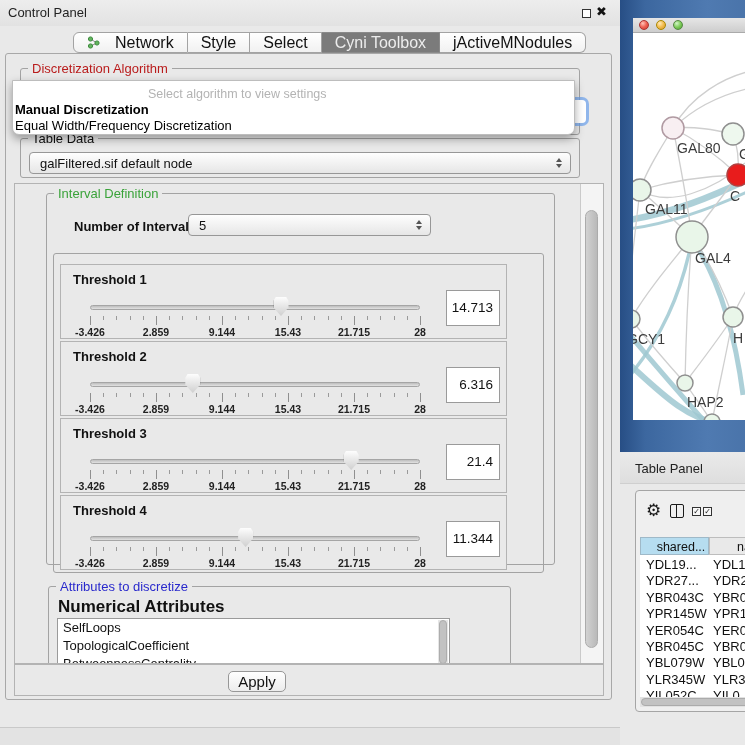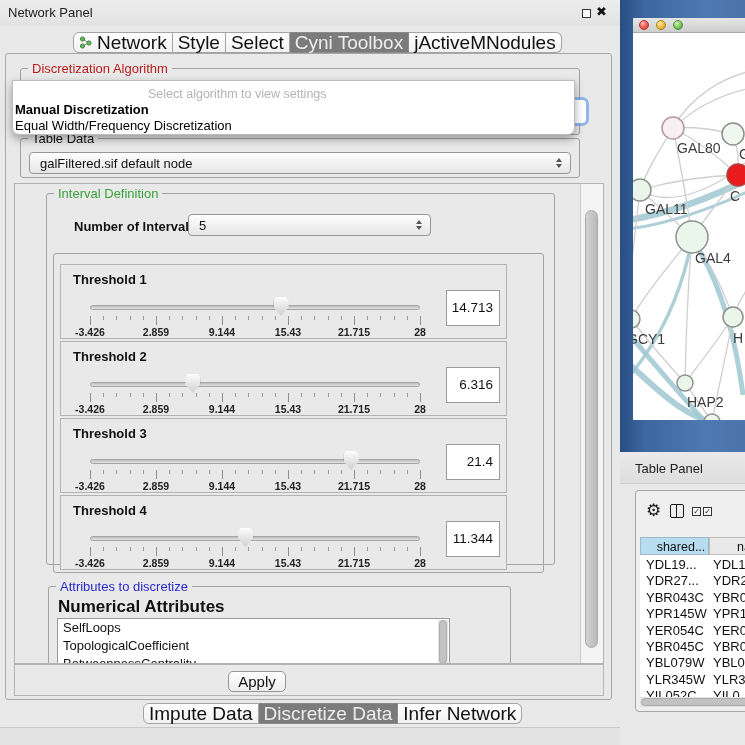--- a/index.html
+++ b/index.html
@@ -9,22 +9,22 @@
   .abs{position:absolute;}
 
   
   #cp-titlebar{left:0;top:0;width:620px;height:26px;background:linear-gradient(#ededed,#e2e2e2);}
   #cp-title{left:8px;top:5px;font-size:13px;color:#222;}
   #cp-min{left:582px;top:9px;width:9px;height:9px;border:1.5px solid #333;background:#fff;}
   #cp-close{left:596px;top:4px;font-size:13px;font-weight:bold;color:#111;}
 
   
   .tabgroup{display:flex;height:21px;}
-  .tab{height:21px;line-height:20px;padding:0 5px;background:linear-gradient(#ffffff,#f1f1f1);
-    border:1px solid #a3a3a3;border-left:none;font-size:19px;color:#111;display:flex;align-items:center;gap:5px;}
+  .tab{height:21px;line-height:20px;padding:0 13px;background:linear-gradient(#ffffff,#f1f1f1);
+    border:1px solid #a3a3a3;border-left:none;font-size:16px;color:#111;display:flex;align-items:center;gap:15px;}
   .tab:first-child{border-left:1px solid #a3a3a3;border-radius:6px 0 0 6px;}
   .tab:last-child{border-radius:0 6px 6px 0;}
   .tab.sel{background:#7b7b7b;color:#ededed;border-color:#8a8a8a;}
   #topTabs{left:73px;top:32px;}
   #bottomTabs{left:143px;top:703px;}
 
   
   #outer-panel{left:5px;top:53px;width:607px;height:647px;border:1px solid #a8a8a8;border-radius:3px;background:#e9e9e9;}
   #bottom-strip{left:0;top:727px;width:620px;height:18px;background:#e3e3e3;border-top:1px solid #c9c9c9;}
 
@@ -130,21 +130,21 @@
   #tp-hthumb{position:absolute;left:1px;top:1px;width:138px;height:8px;border-radius:4px;background:#c2c2c2;border:1px solid #ababab;}
 
   .net-icon{width:13px;height:13px;}
 </style>
 </head>
 <body>
 
 <div id="stage">
 
   <div class="abs" id="cp-titlebar">
-    <div class="abs" id="cp-title">Network Panel</div>
+    <div class="abs" id="cp-title">Control Panel</div>
     <div class="abs" id="cp-min"></div>
     <div class="abs" id="cp-close">✖</div>
   </div>
 
   <div class="abs tabgroup" id="topTabs">
       <div class="tab">
         <svg class="net-icon" viewBox="0 0 13 13">
           <line x1="3.5" y1="3" x2="10" y2="7" stroke="#8a8a8a"></line>
           <line x1="3.5" y1="10" x2="10" y2="7" stroke="#8a8a8a"></line>
           <circle cx="3.5" cy="3" r="2.1" fill="#63b55f" stroke="#3c8a3c"></circle>
@@ -308,31 +308,20 @@
 
     <div class="abs" id="vscroll">
       <div class="abs" id="vscroll-thumb"></div>
     </div>
   </div>
 
   <div class="abs" id="apply-row">
     <div id="apply-btn">Apply</div>
   </div>
 
-  <div class="abs tabgroup" id="bottomTabs">
-      <div class="tab">
-        <span>Impute Data</span>
-      </div>
-      <div class="tab sel">
-        <span>Discretize Data</span>
-      </div>
-      <div class="tab">
-        <span>Infer Network</span>
-      </div>
-    </div>
   <div class="abs" id="bottom-strip"></div>
 
   <div class="abs" id="net-frame">
     <div class="abs" id="net-titlebar">
       <span class="light" id="light-red"></span>
       <span class="light" id="light-yellow"></span>
       <span class="light" id="light-green"></span>
     </div>
     <div class="abs" id="net-canvas">
       <svg id="netSvg" width="112" height="387" xmlns="http://www.w3.org/2000/svg">

